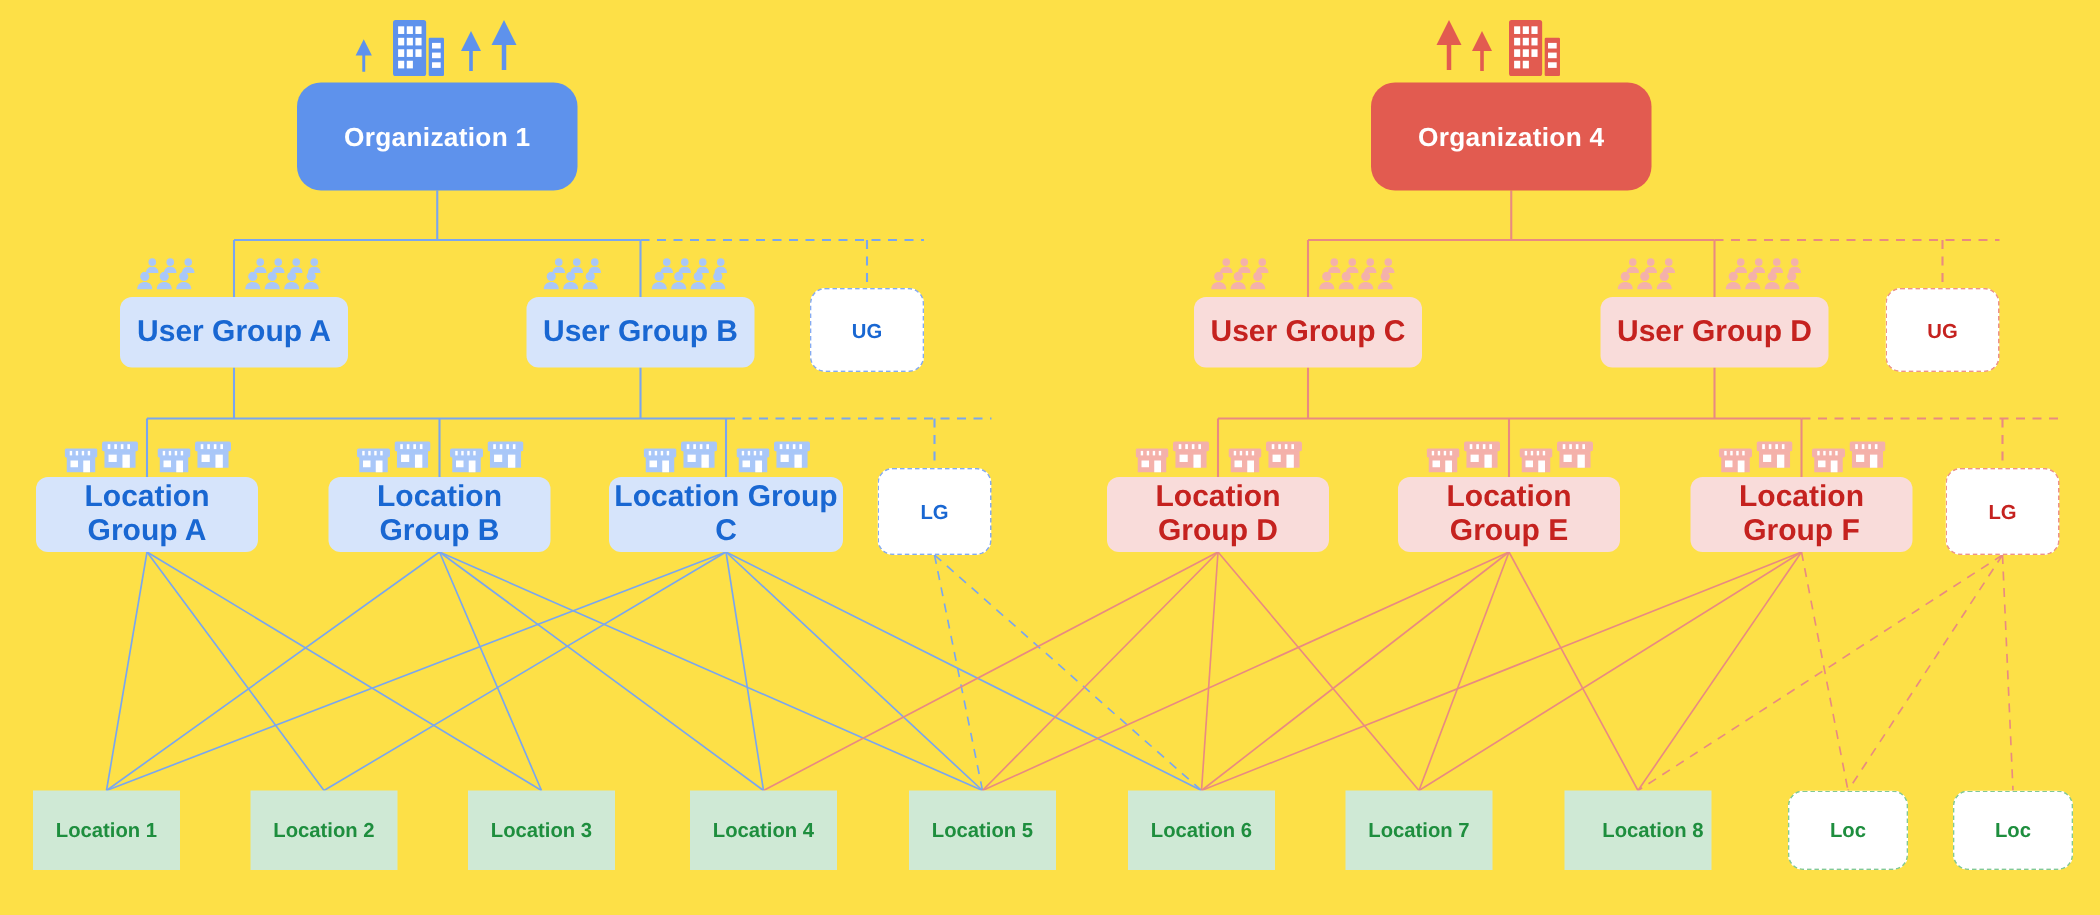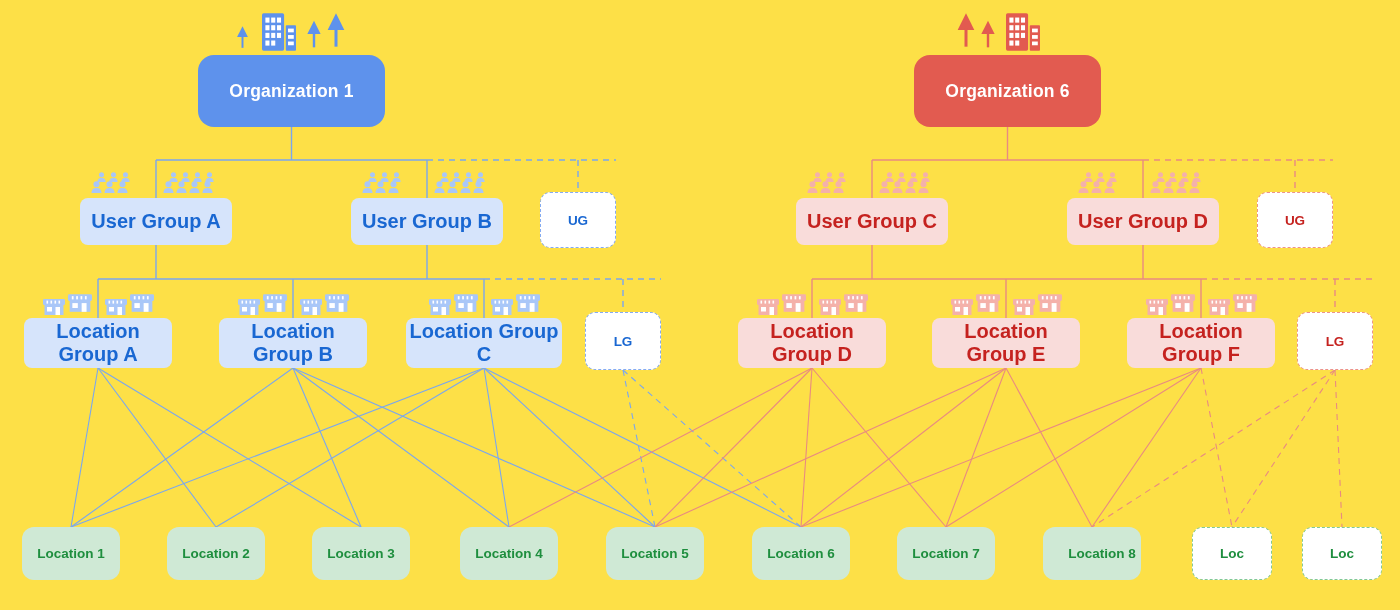--- a/index.html
+++ b/index.html
@@ -12,21 +12,21 @@
   .org  { color:#fff; font-size:17.5px; border-radius:16px; letter-spacing:.2px; }
   .org.blue { background:var(--blue,#5E92EC); }
   .org.red  { background:var(--red,#E25B50); }
   .group { border-radius:8px; font-size:20px; }
   .group.blue { background:var(--blue-box,#D6E4FB); color:var(--blue-text,#1967D2); }
   .group.red  { background:var(--red-box,#F9DCDA);  color:var(--red-text,#C5221F); }
   .ghost { background:#fff; border:1.6px dashed; border-radius:10px; font-size:13.5px; }
   .ghost.blue { border-color:var(--blue-dash,#85ABF2); color:var(--blue-text,#1967D2); }
   .ghost.red  { border-color:var(--red-dash,#EC938B);  color:var(--red-text,#C5221F); }
   .ghost.green{ border-color:var(--green-border,#82C995); color:var(--green-text,#1E8E3E); }
-  .loc { background:var(--green-box,#CFE9D5); color:var(--green-text,#1E8E3E); border-radius:12px; font-size:13.5px; }
+  .loc { background:var(--green-box,#CFE9D5); color:var(--green-text,#1E8E3E); border-radius:0; font-size:13.5px; }
   .icon { position:absolute; z-index:2; line-height:0; }
   .icon.blue { color:var(--blue,#5E92EC); }
   .icon.red  { color:var(--red,#E25B50); }
   .icon.blue-light { color:var(--blue-light,#A9C7F8); }
   .icon.red-light  { color:var(--red-light,#F4B1AA); }
 </style>
 </head>
 <body>
 
 <svg width="0" height="0" style="position:absolute" aria-hidden="true">
@@ -149,21 +149,21 @@
       <use href="#sym-tree" x="34" y="4" width="20" height="36"></use>
       <use href="#sym-tree" x="58" y="12" width="16" height="28"></use>
       <use href="#sym-building" x="84" y="4" width="34" height="40"></use>
     </svg>
   </div>
 
   <div class="node org blue" style="left:198px; top:55px; width:187px; height:72px;">
     <span>Organization 1</span>
   </div>
   <div class="node org red" style="left:914px; top:55px; width:187px; height:72px;">
-    <span>Organization 6</span>
+    <span>Organization 4</span>
   </div>
 
   <div class="icon blue-light" style="left:91px; top:172px;">
     <svg width="130" height="24" viewBox="0 0 130 24">
       <use href="#sym-person" x="6" y="0" width="9" height="10"></use>
         <use href="#sym-person" x="18" y="0" width="9" height="10"></use>
         <use href="#sym-person" x="30" y="0" width="9" height="10"></use>
       <use href="#sym-person" x="0" y="9" width="11" height="12"></use>
         <use href="#sym-person" x="13" y="9" width="11" height="12"></use>
         <use href="#sym-person" x="26" y="9" width="11" height="12"></use>

